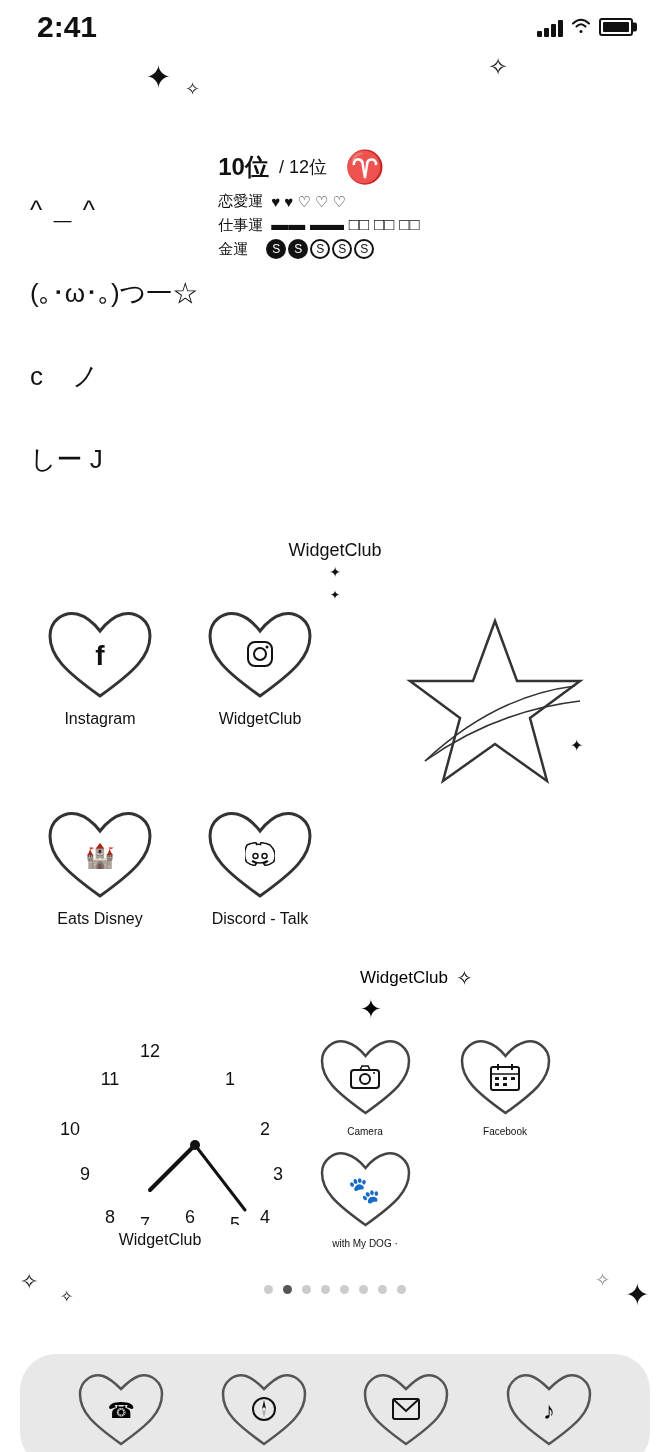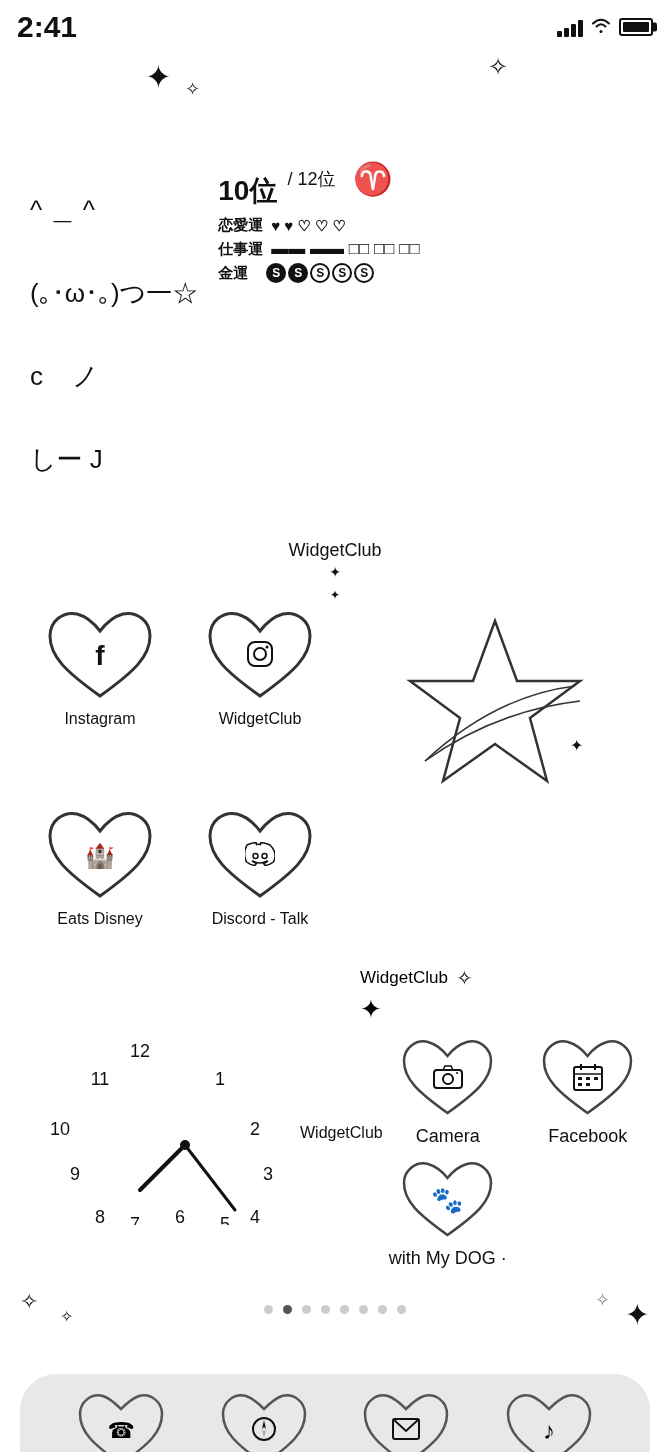--- a/index.html
+++ b/index.html
@@ -11,21 +11,21 @@
       font-family: -apple-system, 'Helvetica Neue', Arial, sans-serif;
       overflow-x: hidden;
       position: relative;
     }
 
     
     .status-bar {
       display: flex;
       justify-content: space-between;
       align-items: center;
-      padding: 10px 17px 4px;
+      padding: 10px 37px 4px;
       background: white;
     }
     .status-time {
       font-size: 30px;
       font-weight: 600;
       color: #111;
     }
     .status-icons {
       display: flex;
       align-items: center;
@@ -100,43 +100,41 @@
     .fortune-right {
       flex: 1;
     }
     .fortune-rank {
       display: flex;
       align-items: center;
       gap: 10px;
       margin-bottom: 6px;
     }
     .fortune-rank-main {
-      font-size: 28px;
+      font-size: 24px;
       font-weight: 700;
       color: #111;
-      margin-top: 24px;
     }
     .fortune-rank-sub {
       font-size: 18px;
       color: #111;
     }
     .fortune-text {
       font-size: 17px;
       color: #111;
       line-height: 1.5;
       margin-bottom: 8px;
     }
     .fortune-row {
       display: flex;
       align-items: flex-end;
       gap: 8px;
       margin-bottom: 4px;
       font-size: 15px;
       color: #111;
-      font-weight: bold;
     }
     .fortune-label {
       min-width: 40px;
     }
     .fortune-icons {
       display: flex;
       gap: 2px;
     }
 
     
@@ -223,23 +221,22 @@
 
     .middle-section {
       display: flex;
       flex-direction: row;
       padding: 0 20px 10px;
       align-items: flex-start;
     }
     .left-clock {
       flex: 0 0 280px;
       display: flex;
-      flex-direction: row;
-      align-items: center;
-      gap: 20px;
+      flex-direction: column;
+      align-items: center;
     }
     .right-apps {
       flex: 1;
       display: flex;
       flex-direction: column;
       gap: 10px;
     }
     .right-apps-row {
       display: flex;
       flex-direction: row;
@@ -254,21 +251,21 @@
     }
     .small-app-heart {
       width: 95px;
       height: 87px;
       position: relative;
       display: flex;
       align-items: center;
       justify-content: center;
     }
     .small-app-label {
-      font-size: 18px;
+      font-size: 10px;
       color: #111;
       margin-top: 4px;
       text-align: center;
     }
   </style>
 </head>
 <body>
 
 <div class="main">
 

